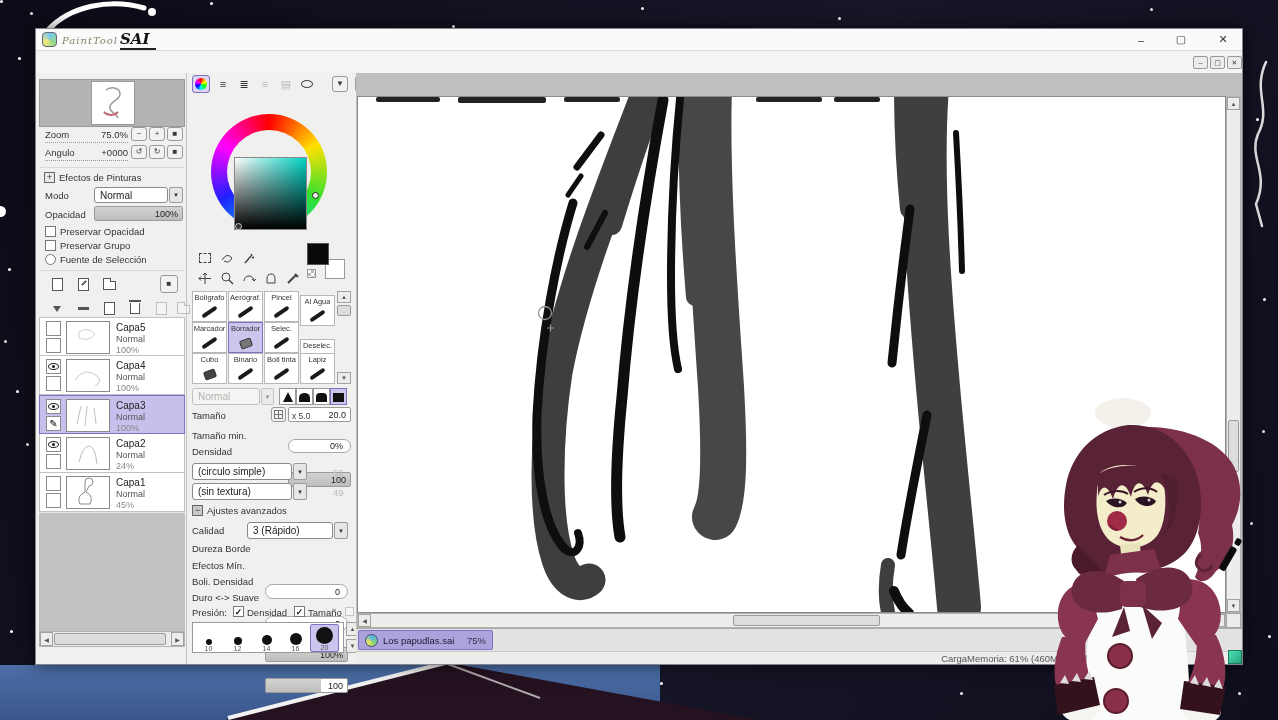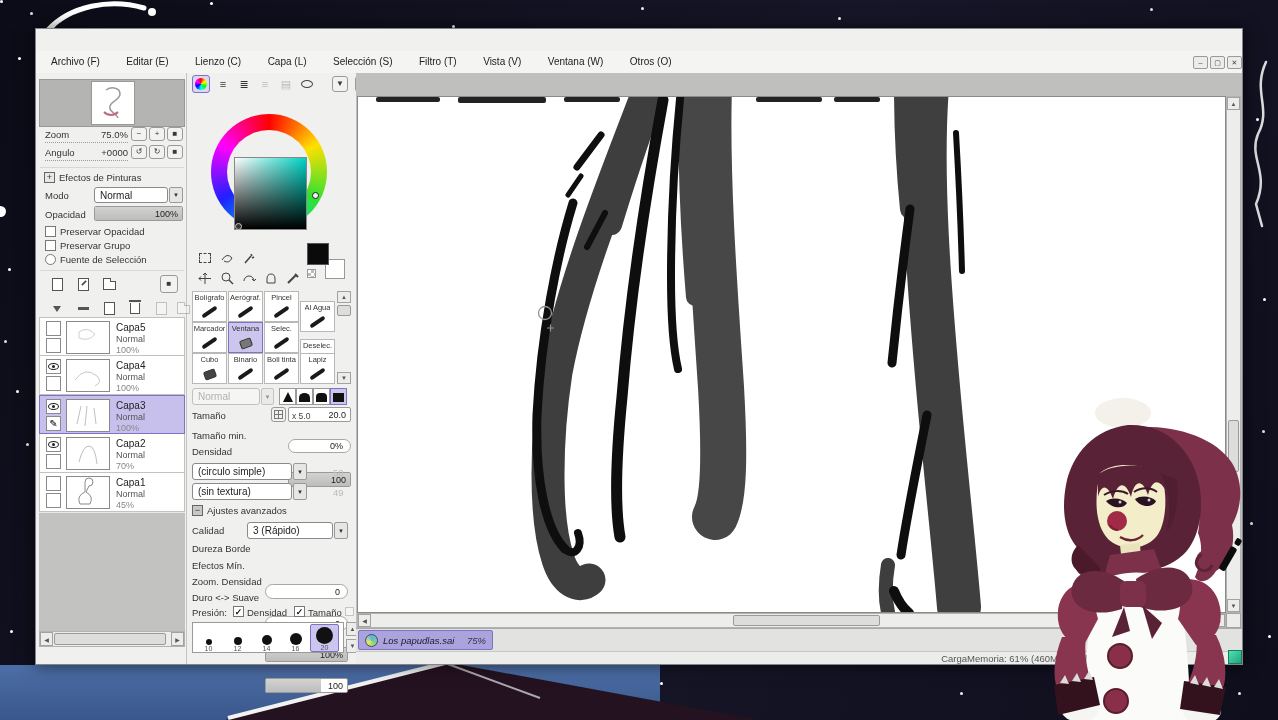--- a/index.html
+++ b/index.html
@@ -101,21 +101,21 @@
     background:linear-gradient(to right,transparent 44%,#777 44%,#777 56%,transparent 56%),
                linear-gradient(to bottom,transparent 44%,#777 44%,#777 56%,transparent 56%);}
   .hdrbox{width:11px;height:11px;border:1px solid #666;background:#e8e8e6;font-size:9px;color:#333;
     display:inline-flex;align-items:center;justify-content:center;line-height:1;}
   .szcell{width:29px;height:28px;display:flex;flex-direction:column;align-items:center;justify-content:flex-end;}
   .szcell.sel{background:#ccc5ee;border:1px solid #7d72c4;border-radius:2px;}
   .szdot{background:#111;border-radius:50%;}
   .sznum{font-size:7px;color:#555;}
   
   .canvas-white{background:#fff;border:1px solid #8a8a8a;}
-  .tabbar{background:#e2e2e0;border-top:1px solid #aaa;font-style:italic;}
+  .tabbar{background:#e2e2e0;border-top:1px solid #aaa;}
   .doc-tab{background:#aba3dc;border:1px solid #7d72c4;border-radius:2px;display:flex;align-items:center;padding:0 6px;gap:5px;}
   .sai-logo{width:13px;height:13px;border-radius:50%;background:conic-gradient(#58b4e8,#7ed37e,#e8e85a,#58b4e8);border:1px solid #447;}
   .statusbar{background:#ececeb;border-top:1px solid #c8c8c6;}
   .greensq{background:linear-gradient(135deg,#4fe0b4,#23a27d);border:1px solid #1a7a5e;}
   .splash{stroke:#fff;fill:none;stroke-linecap:round;}
 </style>
 </head>
 <body>
 
 <div class="screen">
@@ -132,33 +132,30 @@
     <path class="splash" d="M8,30 C30,6 70,-2 104,8" stroke-width="5"></path>
     <circle cx="112" cy="12" r="4" fill="#fff"></circle>
     <path class="splash" d="M14,26 l-7,7" stroke-width="3"></path>
   </svg>
   <svg class="ab" style="left:1244px;top:60px" width="34" height="170">
     <path class="splash" d="M22,2 C8,32 28,48 14,74 C4,98 26,112 12,144 L18,166" stroke-width="2.5" opacity=".85"></path>
   </svg>
 
   <div class="ab win" style="left:35px;top:28px;width:1208px;height:637px">
 
+    <div class="ab titlebar" style="left:0;top:0;width:1206px;height:22px">
+      <div class="ab" style="left:6px;top:3px;width:15px;height:15px;border-radius:4px;background:conic-gradient(#79c9ef,#8fd98f,#efe97a,#79c9ef);border:1px solid #667;"></div>
+      <span class="ab brand-script" style="left:26px;top:6px">PaintTool</span>
+      <span class="ab brand-bold" style="left:84px;top:1px">SAI</span>
+      <div class="ab wbtn" style="left:1093px;top:2px">–</div>
+      <div class="ab wbtn" style="left:1133px;top:2px">▢</div>
+      <div class="ab wbtn" style="left:1175px;top:2px">✕</div>
+    </div>
 
     <div class="ab menubar" style="left:0;top:22px;width:1206px;height:22px">
-      <div class="ab" style="left:4px;top:0">
-        <span class="menu-item">Archivo (F)</span>
-        <span class="menu-item">Editar (E)</span>
-        <span class="menu-item">Lienzo (C)</span>
-        <span class="menu-item">Capa (L)</span>
-        <span class="menu-item">Selección (S)</span>
-        <span class="menu-item">Filtro (T)</span>
-        <span class="menu-item">Vista (V)</span>
-        <span class="menu-item">Ventana (W)</span>
-        <span class="menu-item">Otros (O)</span>
-      </div>
       <div class="ab docbtn" style="left:1157px;top:5px">–</div>
       <div class="ab docbtn" style="left:1174px;top:5px">▢</div>
       <div class="ab docbtn" style="left:1191px;top:5px">✕</div>
     </div>
 
     <div class="ab" style="left:150px;top:44px;width:1px;height:591px;background:#c5c5c3"></div>
     <div class="ab" style="left:320px;top:44px;width:1px;height:591px;background:#c5c5c3"></div>
 
     <div class="ab" style="left:2px;top:44px;width:148px;height:591px">
 
@@ -284,21 +281,21 @@
               <span class="eye">
                 <i></i>
               </span>
             </span>
           <span class="ab lbox" style="left:6px;top:20px"></span>
           <span class="ab lthumb" style="left:26px;top:3px"><svg width="42" height="31">
                 <path d="M12,24 q4,-16 10,-16 q6,0 8,18" stroke="#bdbdbd" fill="none"></path>
               </svg></span>
           <span class="ab lname" style="left:76px;top:4px">Capa2</span>
           <span class="ab lmode" style="left:76px;top:16px">Normal</span>
-          <span class="ab lopa" style="left:76px;top:27px">70%</span>
+          <span class="ab lopa" style="left:76px;top:27px">24%</span>
         </div>
 
         <div class="ab layer-row" style="left:0;top:156px;width:146px;height:39px">
           <span class="ab lbox" style="left:6px;top:3px"></span>
           <span class="ab lbox" style="left:6px;top:20px"></span>
           <span class="ab lthumb" style="left:26px;top:3px"><svg width="42" height="31">
                 <path d="M18,5 a4,4 0 1 1 4,4 l-3,6 q8,4 4,12 l-10,0 q-4,-8 5,-12 z" stroke="#8a8a8a" fill="none"></path>
               </svg></span>
           <span class="ab lname" style="left:76px;top:4px">Capa1</span>
           <span class="ab lmode" style="left:76px;top:16px">Normal</span>
@@ -382,30 +379,30 @@
           <span class="stroke-ic"></span>
         </div>
       <div class="ab bcell" style="left:41px;top:218px">
           <span class="blab">Aerógraf.</span>
           <span class="stroke-ic"></span>
         </div>
       <div class="ab bcell" style="left:77px;top:218px">
           <span class="blab">Pincel</span>
           <span class="stroke-ic"></span>
         </div>
-      <div class="ab bcell" style="left:113px;top:228px">
+      <div class="ab bcell" style="left:113px;top:222px">
           <span class="blab">Al Agua</span>
           <span class="stroke-ic"></span>
         </div>
       <div class="ab bcell" style="left:5px;top:249px">
           <span class="blab">Marcador</span>
           <span class="stroke-ic"></span>
         </div>
       <div class="ab bcell sel" style="left:41px;top:249px">
-          <span class="blab">Ventana</span>
+          <span class="blab">Borrador</span>
           <span class="block-ic"></span>
         </div>
       <div class="ab bcell" style="left:77px;top:249px">
           <span class="blab">Selec.</span>
           <span class="stroke-ic"></span>
         </div>
       <div class="ab bcell" style="left:113px;top:266px">
           <span class="blab">Deselec.</span>
           <span class="stroke-ic"></span>
         </div>
@@ -483,21 +480,21 @@
         </div>
       <div class="ab drop" style="left:147px;top:449px;width:14px;height:17px">▼</div>
       <span class="ab lbl" style="left:5px;top:470px">Dureza Borde</span>
       <div class="ab pill" style="left:78px;top:467px;width:83px;height:15px">
           <span class="val">0</span>
         </div>
       <span class="ab lbl" style="left:5px;top:487px">Efectos Mín.</span>
       <div class="ab pill" style="left:78px;top:484px;width:83px;height:15px">
           <span class="val">0</span>
         </div>
-      <span class="ab lbl" style="left:5px;top:503px">Zoom. Densidad</span>
+      <span class="ab lbl" style="left:5px;top:503px">Boli. Densidad</span>
       <div class="ab slider" style="left:78px;top:500px;width:83px;height:15px">
           <div class="fill" style="width:100%"></div>
           <span class="val">100%</span>
         </div>
       <span class="ab lbl" style="left:5px;top:519px">Duro &lt;-&gt; Suave</span>
       <div class="ab slider" style="left:78px;top:516px;width:83px;height:15px">
           <div class="fill" style="width:68%"></div>
           <span class="val">100</span>
         </div>
       <span class="ab lbl" style="left:5px;top:534px">Presión:</span>

